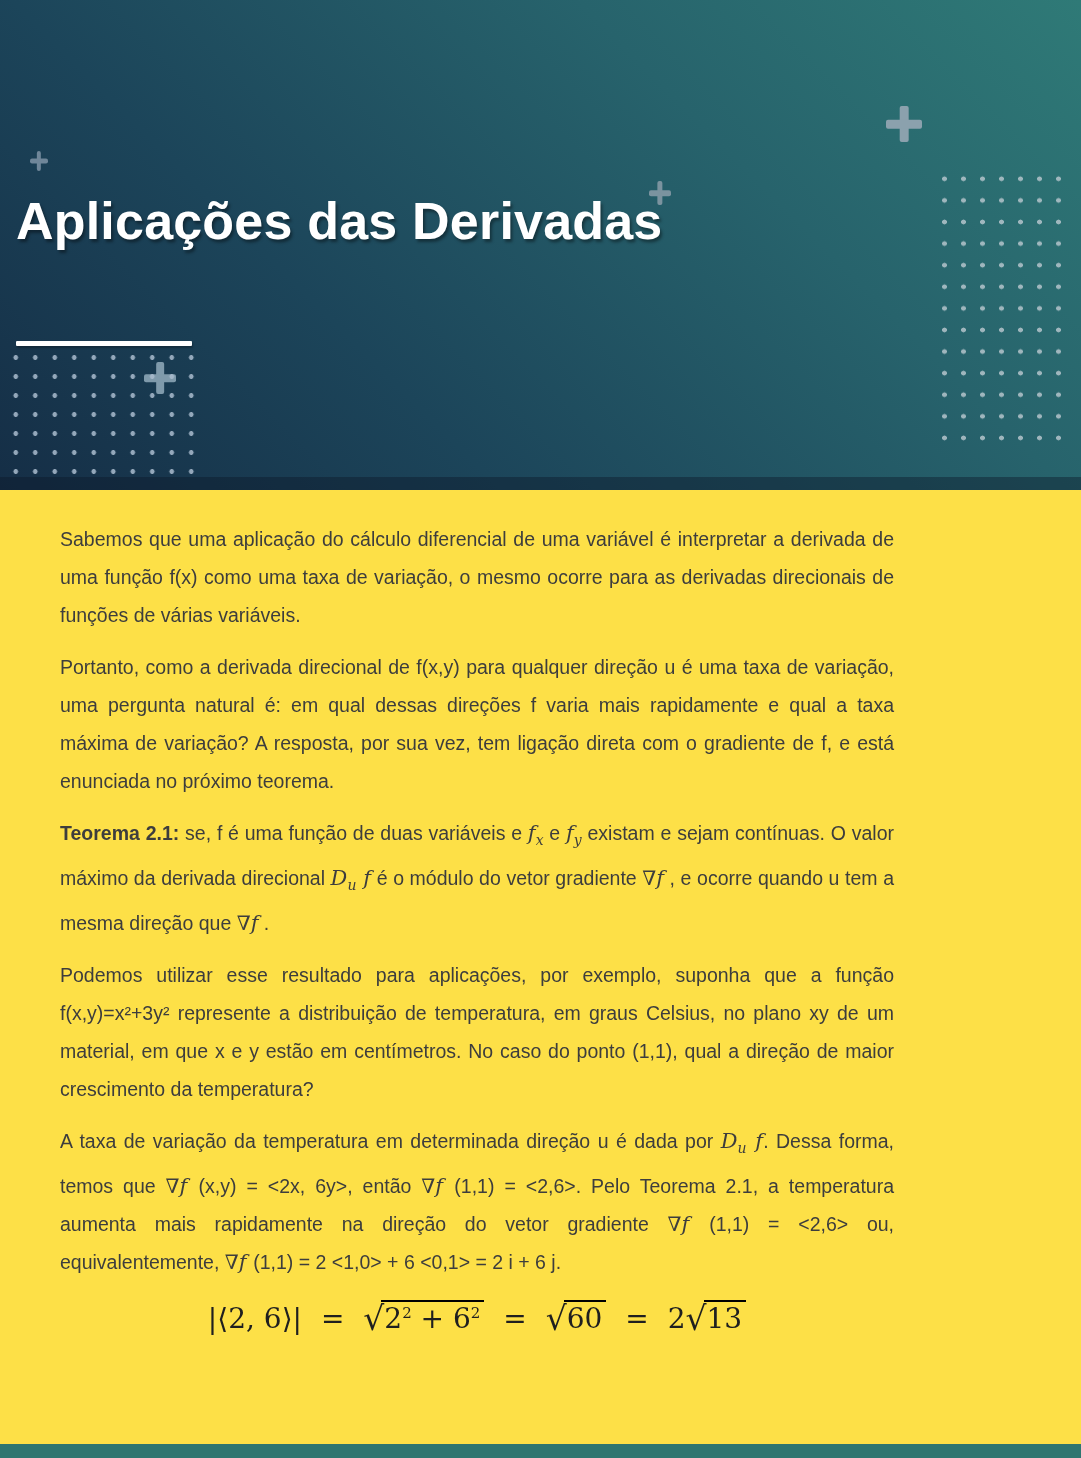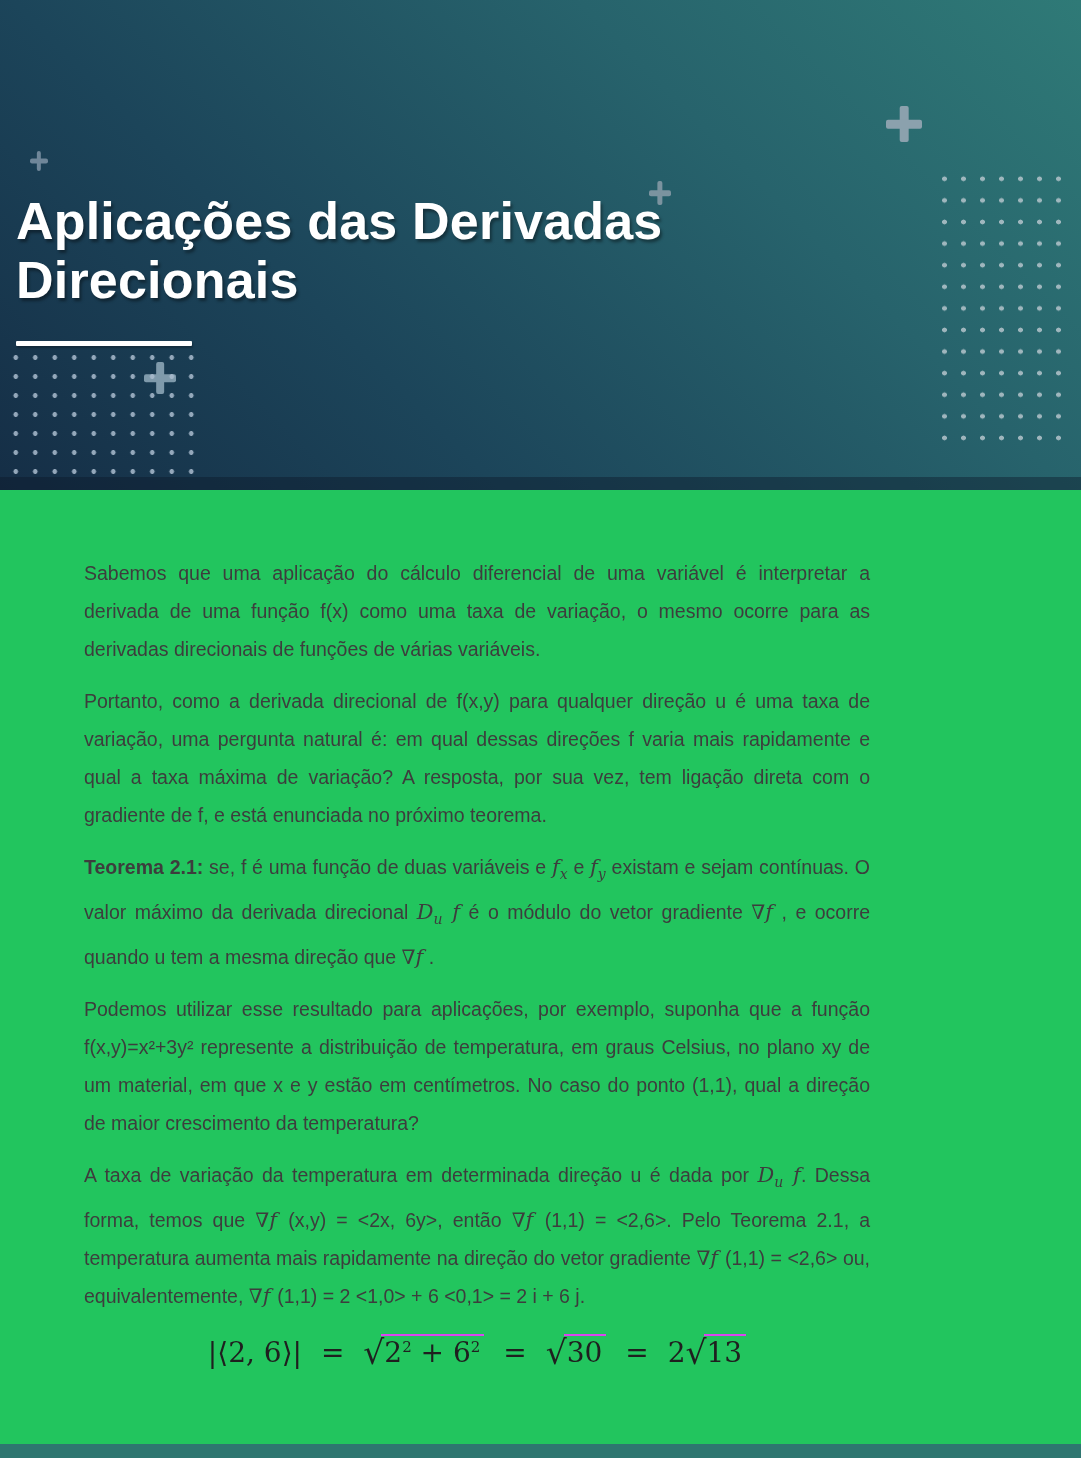--- a/index.html
+++ b/index.html
@@ -1,16 +1,16 @@
 <!DOCTYPE html>
 <html><head>
 <meta charset="utf-8">
 <style>
   html,body{margin:0;padding:0;background:#fff;}
-  .page{position:relative;width:1081px;height:1458px;background:#22c55e;overflow:hidden;
+  .page{position:relative;width:1081px;height:1458px;background:#fde047;overflow:hidden;
         font-family:"Liberation Sans",sans-serif;}
 
   
   .banner{position:absolute;left:0;top:0;width:1081px;height:490px;
           background:linear-gradient(225deg,#2f7a77 0%,#27636c 32%,#1c455a 68%,#152e46 100%);}
   .banner-strip{position:absolute;left:0;right:0;bottom:0;height:13px;background:rgba(11,24,40,0.42);}
 
   .title{position:absolute;left:16px;top:192px;margin:0;color:#ffffff;
          font-size:52px;line-height:59px;font-weight:700;letter-spacing:0.2px;
          text-shadow:2px 3px 3px rgba(0,0,0,0.38);}
@@ -30,77 +30,76 @@
   .plus::before{content:"";position:absolute;left:50%;top:0;height:100%;width:24%;
                 transform:translateX(-50%);background:currentColor;border-radius:2px;}
   .plus::after{content:"";position:absolute;top:50%;left:0;width:100%;height:24%;
                transform:translateY(-50%);background:currentColor;border-radius:2px;}
   .plus-a{left:30px;top:151px;width:18px;height:20px;color:#6f8699;}
   .plus-b{left:886px;top:106px;width:36px;height:36px;color:#8ba1ad;}
   .plus-c{left:649px;top:181px;width:22px;height:24px;color:#7b939f;}
   .plus-d{left:144px;top:362px;width:32px;height:32px;color:#7f9aab;}
 
   
-  .content{position:absolute;left:0;top:496px;width:954px;box-sizing:border-box;
-           padding:58px 84px 0;}
+  .content{position:absolute;left:0;top:462px;width:954px;box-sizing:border-box;
+           padding:58px 60px 0;}
   .content p{margin:0 0 14px;text-align:justify;font-size:19.5px;line-height:38px;color:#3d3d3d;}
   .seg-n{}
   .seg-b{font-weight:bold;margin-top:26px;}
   .seg-m{font-family:"DejaVu Serif","Liberation Serif",serif;font-style:italic;font-size:21px;}
   .seg-ms{font-family:"DejaVu Serif","Liberation Serif",serif;font-style:italic;font-size:14px;vertical-align:sub;}
   .seg-nb{font-family:"DejaVu Serif","DejaVu Sans","Liberation Serif",serif;font-style:normal;font-size:20px;}
 
   
   .formula{margin-top:16px;text-align:center;color:#1f1f1f;
            font-family:"DejaVu Serif","DejaVu Sans","Liberation Serif",serif;font-size:28px;}
   .f-eq{margin:0 10px;}
   .sqrt{display:inline-block;white-space:nowrap;}
   .radsign{font-size:1.18em;position:relative;top:2px;margin-right:-3px;}
-  .vinc{border-top:2px solid #d946ef;padding:0 4px 0 3px;}
+  .vinc{border-top:2px solid #000000;padding:0 4px 0 3px;}
   .formula sup{font-size:15px;vertical-align:10px;line-height:0;}
 
   
   .footer-bar{position:absolute;left:0;bottom:0;width:1081px;height:14px;background:#2e7670;}
 </style>
 </head>
 <body>
 
 <div class="page">
 
   <header class="banner">
     <span class="plus plus-a"></span>
     <span class="plus plus-b"></span>
     <span class="plus plus-c"></span>
     <span class="plus plus-d"></span>
     <div class="dots dots-left"></div>
     <div class="dots dots-right"></div>
 
     <h1 class="title">
       <span>Aplicações das Derivadas</span>
-      <span>Direcionais</span>
     </h1>
     <div class="title-underline"></div>
 
     <div class="banner-strip"></div>
   </header>
 
   <main class="content">
     <div id="paragraphs">
         <p><span class="seg-n">Sabemos que uma aplicação do cálculo diferencial de uma variável é interpretar a derivada de uma função f(x) como uma taxa de variação, o mesmo ocorre para as derivadas direcionais de funções de várias variáveis.</span></p>
         <p><span class="seg-n">Portanto, como a derivada direcional de f(x,y) para qualquer direção u é uma taxa de variação, uma pergunta natural é: em qual dessas direções f varia mais rapidamente e qual a taxa máxima de variação? A resposta, por sua vez, tem ligação direta com o gradiente de f, e está enunciada no próximo teorema.</span></p>
         <p><span class="seg-b">Teorema 2.1:</span><span class="seg-n"> se, f é uma função de duas variáveis e </span><span class="seg-m">f</span><span class="seg-ms">x</span><span class="seg-n"> e </span><span class="seg-m">f</span><span class="seg-ms">y</span><span class="seg-n"> existam e sejam contínuas. O valor máximo da derivada direcional </span><span class="seg-m">D</span><span class="seg-ms">u</span><span class="seg-m"> f</span><span class="seg-n"> é o módulo do vetor gradiente </span><span class="seg-nb">∇</span><span class="seg-m">f</span><span class="seg-n"> , e ocorre quando u tem a mesma direção que </span><span class="seg-nb">∇</span><span class="seg-m">f</span><span class="seg-n"> .</span></p>
         <p><span class="seg-n">Podemos utilizar esse resultado para aplicações, por exemplo, suponha que a função f(x,y)=x²+3y² represente a distribuição de temperatura, em graus Celsius, no plano xy de um material, em que x e y estão em centímetros. No caso do ponto (1,1), qual a direção de maior crescimento da temperatura?</span></p>
         <p><span class="seg-n">A taxa de variação da temperatura em determinada direção u é dada por </span><span class="seg-m">D</span><span class="seg-ms">u</span><span class="seg-m"> f</span><span class="seg-n">. Dessa forma, temos que </span><span class="seg-nb">∇</span><span class="seg-m">f </span><span class="seg-n">(x,y) = &lt;2x, 6y&gt;, então </span><span class="seg-nb">∇</span><span class="seg-m">f </span><span class="seg-n">(1,1) = &lt;2,6&gt;. Pelo Teorema 2.1, a temperatura aumenta mais rapidamente na direção do vetor gradiente </span><span class="seg-nb">∇</span><span class="seg-m">f </span><span class="seg-n">(1,1) = &lt;2,6&gt; ou, equivalentemente, </span><span class="seg-nb">∇</span><span class="seg-m">f </span><span class="seg-n">(1,1) = 2 &lt;1,0&gt; + 6 &lt;0,1&gt; = 2 i + 6 j.</span></p>
       </div>
 
     <div class="formula">
       <span>|⟨2, 6⟩|</span>
       <span class="f-eq">=</span>
       <span class="sqrt"><span class="radsign">√</span><span class="vinc"><span>2</span><sup>2</sup><span> + </span><span>6</span><sup>2</sup></span></span>
       <span class="f-eq">=</span>
-      <span class="sqrt"><span class="radsign">√</span><span class="vinc">30</span></span>
+      <span class="sqrt"><span class="radsign">√</span><span class="vinc">60</span></span>
       <span class="f-eq">=</span>
       <span>2</span><span class="sqrt"><span class="radsign">√</span><span class="vinc">13</span></span>
     </div>
   </main>
 
   <footer class="footer-bar"></footer>
 </div>
 
 </body></html>

